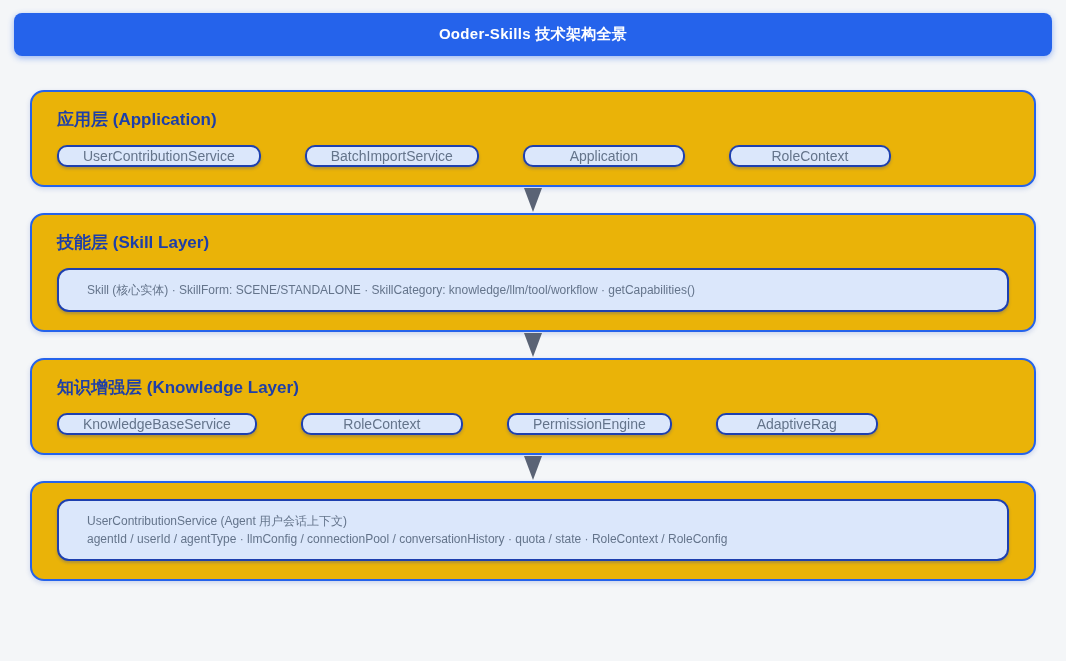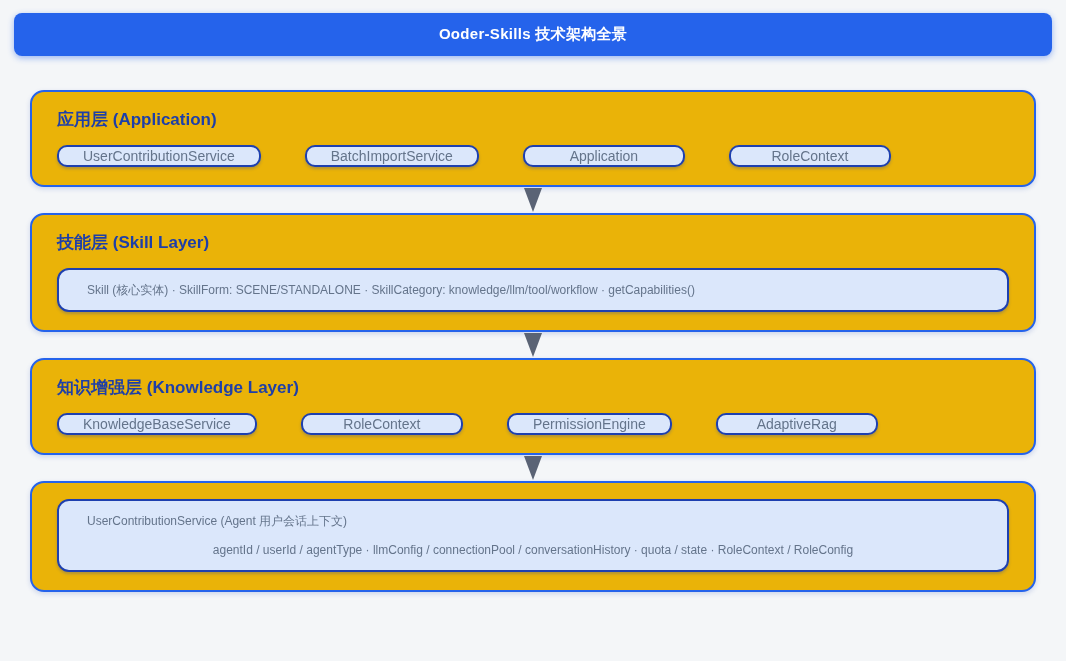--- a/index.html
+++ b/index.html
@@ -71,22 +71,20 @@
     border-radius:12px;
     padding:11px 28px;
     color:var(--node-text);
     font-size:12px;
     box-shadow:0 2px 3px rgba(30,64,175,.28);
   }
   .wide-node .line{
     line-height:18px;
   }
   .wide-node .line + .line{
-    margin-top:11px;
-    text-align:center;
   }
   .arrow-row{
     height:26px;
     display:flex;align-items:center;justify-content:center;
   }
   .down-arrow{
     width:0;height:0;
     border-left:9px solid transparent;
     border-right:9px solid transparent;
     border-top:24px solid var(--arrow);

